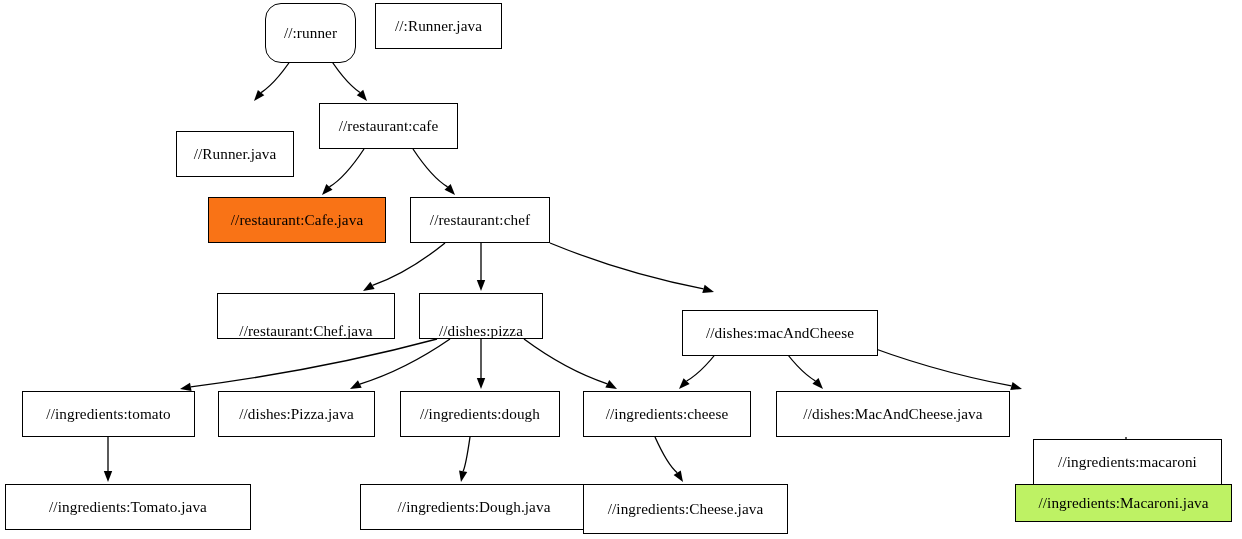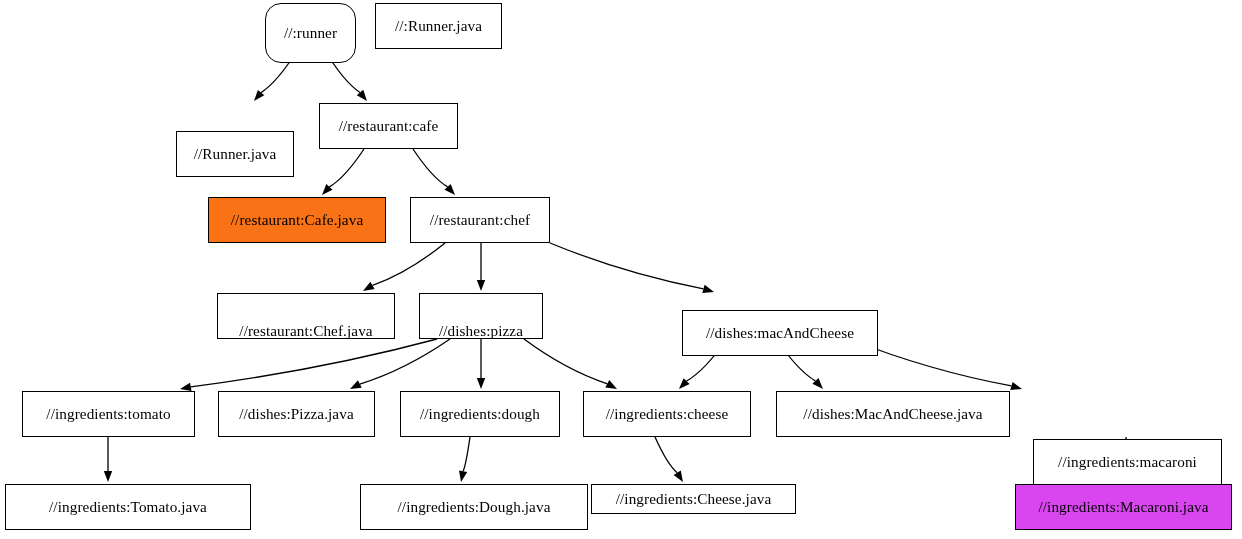--- a/index.html
+++ b/index.html
@@ -128,20 +128,20 @@
       </div>
       <div class="graph-node" style="left: 1033px; top: 391px; width: 189px; height: 46px; border-color: rgb(0, 0, 0); background: rgb(255, 255, 255); margin-top: 48px;">
         <span class="node-label">//ingredients:macaroni</span>
       </div>
       <div class="graph-node" style="left: 5px; top: 484px; width: 246px; height: 46px; border-color: rgb(0, 0, 0); background: rgb(255, 255, 255);">
         <span class="node-label">//ingredients:Tomato.java</span>
       </div>
       <div class="graph-node" style="left: 360px; top: 484px; width: 228px; height: 46px; border-color: rgb(0, 0, 0); background: rgb(255, 255, 255);">
         <span class="node-label">//ingredients:Dough.java</span>
       </div>
-      <div class="graph-node" style="left: 583px; top: 484px; width: 205px; height: 30px; border-color: rgb(0, 0, 0); background: rgb(255, 255, 255); margin-left: 8px;">
+      <div class="graph-node" style="left: 583px; top: 484px; width: 205px; height: 50px; border-color: rgb(0, 0, 0); background: rgb(255, 255, 255);">
         <span class="node-label">//ingredients:Cheese.java</span>
       </div>
-      <div class="graph-node" style="left: 1015px; top: 484px; width: 217px; height: 46px; border-color: rgb(0, 0, 0); background: #d946ef;">
+      <div class="graph-node" style="left: 1015px; top: 484px; width: 217px; height: 38px; border-color: rgb(0, 0, 0); background: #bef264;">
         <span class="node-label">//ingredients:Macaroni.java</span>
       </div>
     </div>
 </div>
 
 </body></html>

